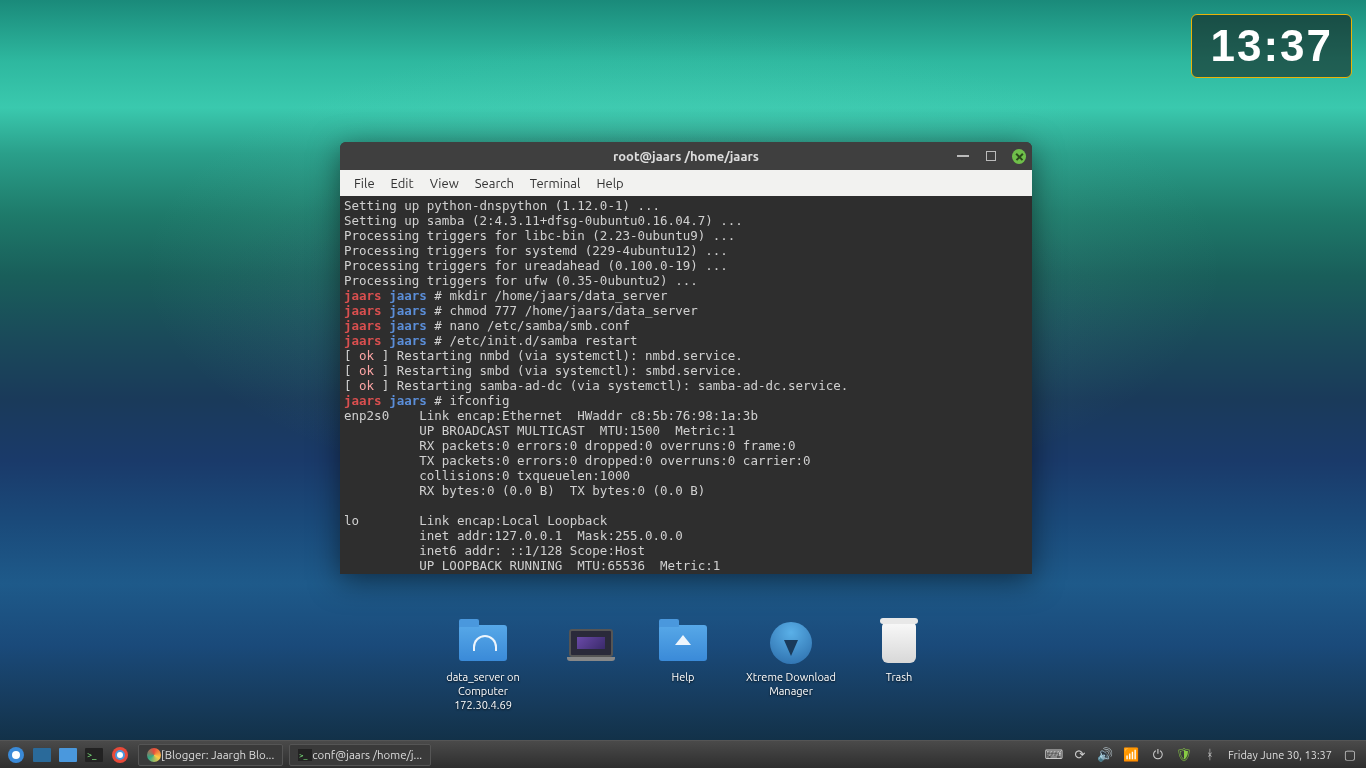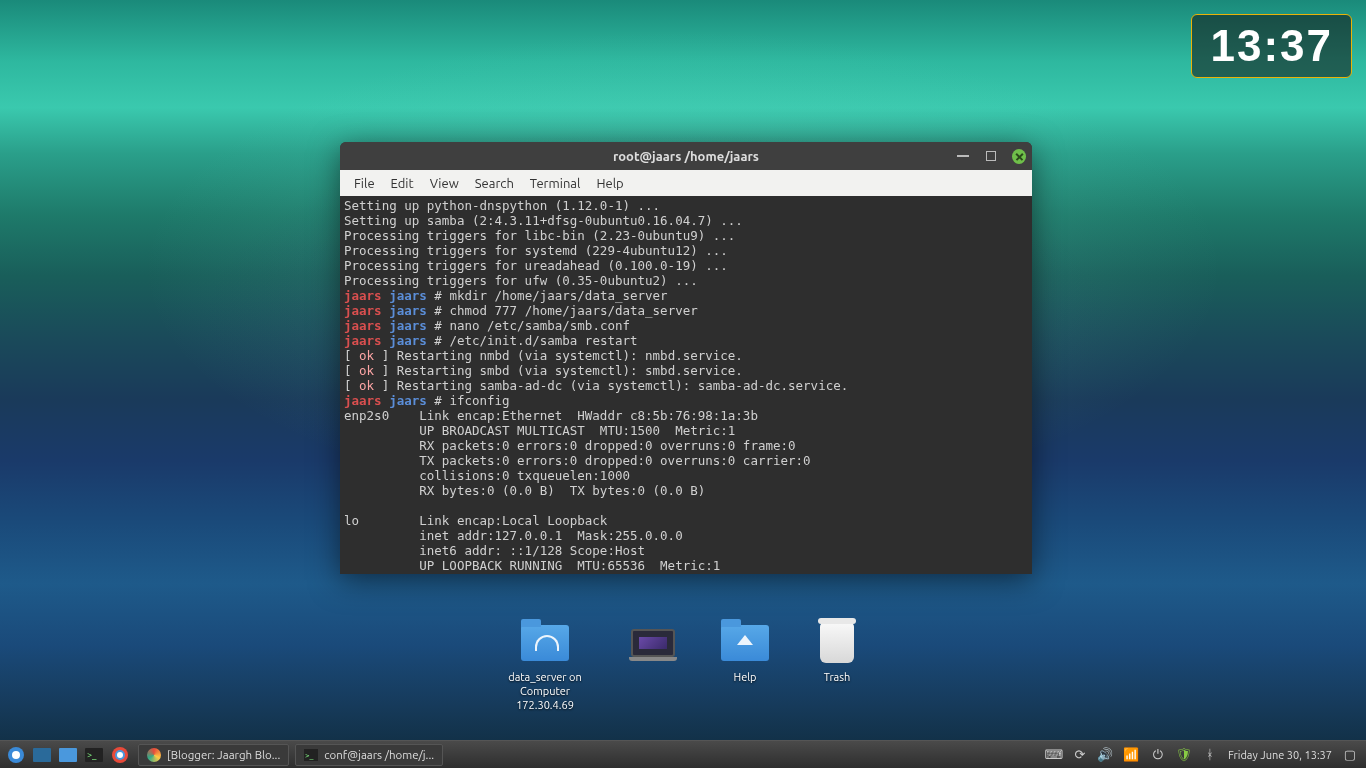--- a/index.html
+++ b/index.html
@@ -164,21 +164,21 @@
   background: linear-gradient(#4a4a4a,#2e2e2e);
   display: flex; align-items: center;
   font-size: 11.5px; color: #ddd;
   border-top: 1px solid #555;
 }
 .tb-left { display: flex; align-items: center; gap: 2px; padding-left: 4px; }
 .tb-launcher { width: 24px; height: 22px; display: flex; align-items:center; justify-content:center; cursor:pointer; }
 .tb-task {
   height: 22px; padding: 0 8px; margin-left: 4px;
   background: #3a3a3a; border: 1px solid #555; border-radius: 2px;
-  display: flex; align-items: center; gap: 6px; cursor: pointer;
+  display: flex; align-items: center; cursor: pointer;
   max-width: 180px; overflow: hidden; white-space: nowrap;
 }
 .tb-task .dot { width:14px; height:14px; border-radius:50%; }
 .tb-right { margin-left: auto; display: flex; align-items: center; gap: 10px; padding-right: 8px; }
 .tray-icon { width: 16px; height: 16px; display:flex; align-items:center; justify-content:center; cursor:pointer; color:#ccc; font-size:13px; }
 .tb-clock { font-size: 11px; color: #ddd; }
 
 svg { display: block; }
 </style>
 </head>
@@ -252,20 +252,26 @@
         <div class="laptop-shape"></div>
       </div>
     <div class="label"></div>
   </div>
   <div class="desk-icon" style="width:60px">
     <div class="glyph">
         <div class="folder-shape folder-home"></div>
       </div>
     <div class="label">Help</div>
   </div>
+  <div class="desk-icon">
+    <div class="glyph">
+        <div class="xdm-shape"></div>
+      </div>
+    <div class="label">Xtreme Download Manager</div>
+  </div>
   <div class="desk-icon" style="width:60px">
     <div class="glyph">
         <div class="trash-shape"></div>
       </div>
     <div class="label">Trash</div>
   </div>
 </div>
 
 <div class="taskbar">
   <div class="tb-left">

